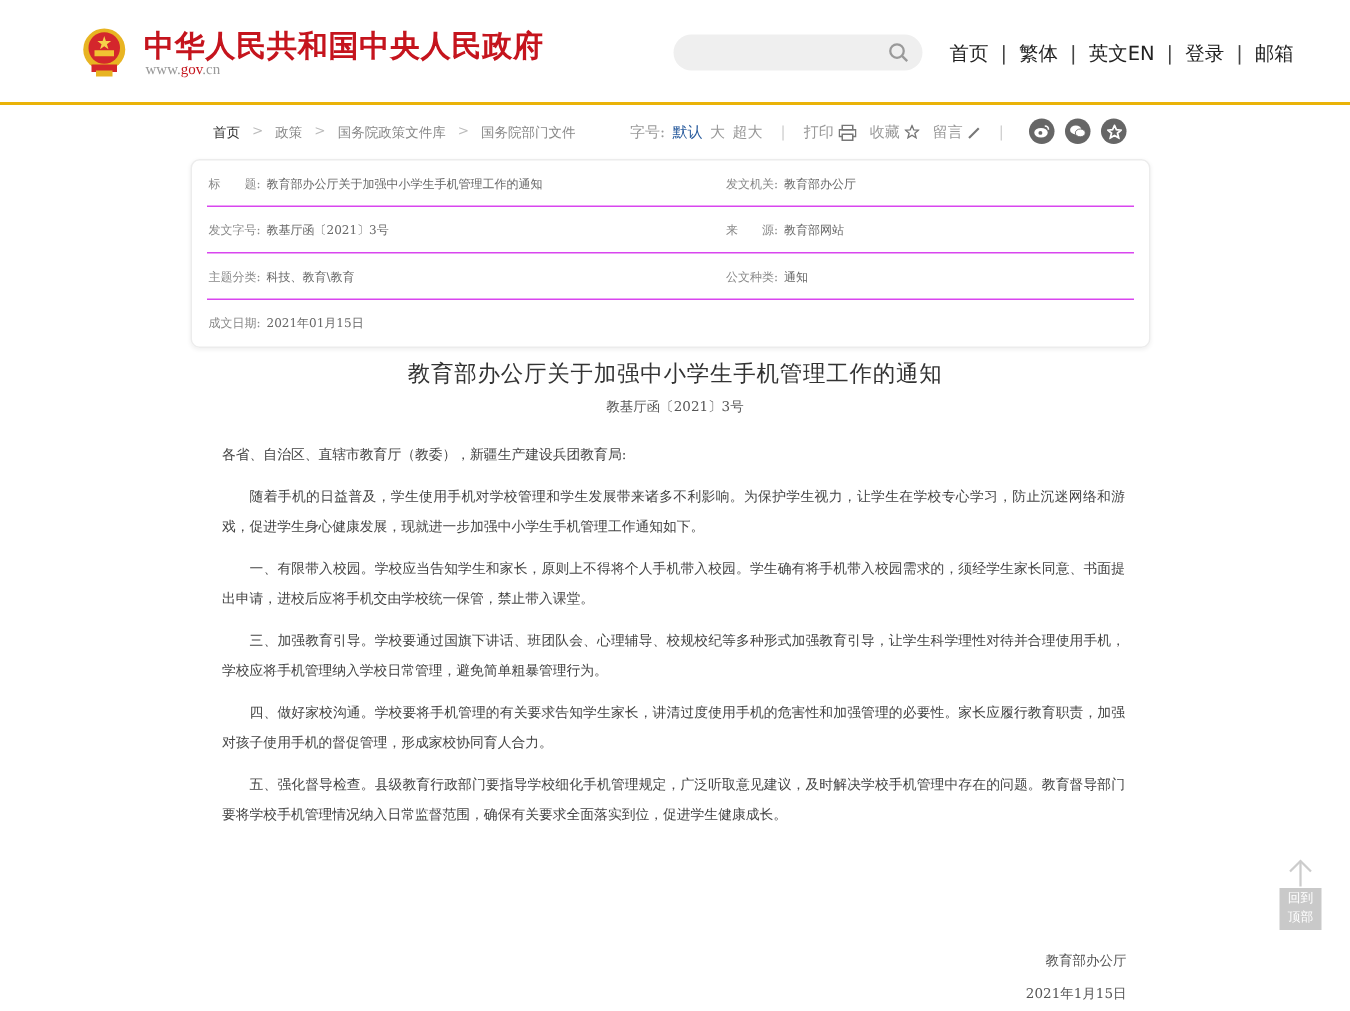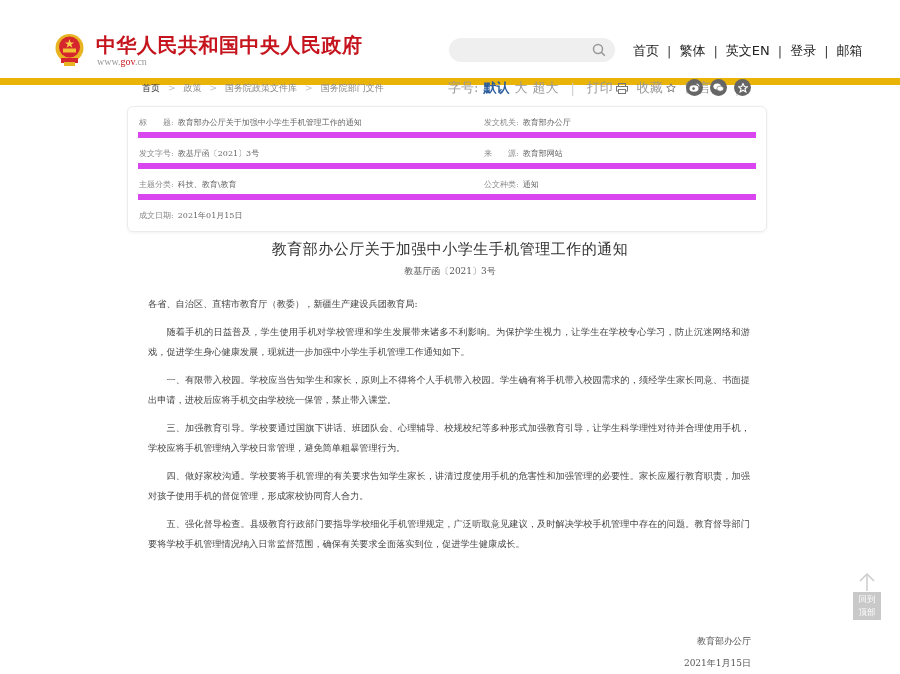--- a/index.html
+++ b/index.html
@@ -1,43 +1,43 @@
 <!DOCTYPE html>
 <html><head>
 <meta charset="utf-8">
 <style>
   * { box-sizing: border-box; margin: 0; padding: 0; }
   html, body { width: 900px; height: 674px; overflow: hidden; background: #fff; }
   body { font-family: "DejaVu Serif", "Liberation Serif", serif; color: #333; position: relative; }
 
-  .header { position: absolute; left: 0; top: 0; width: 900px; height: 70px; border-bottom: 7px solid #eab308; background: #fff; margin-top: 15px; }
+  .header { position: absolute; left: 0; top: 0; width: 900px; height: 70px; border-bottom: 2px solid #eab308; background: #fff; }
   .logo-emblem { position: absolute; left: 53px; top: 18px; width: 33px; height: 35px; }
   .site-title { position: absolute; left: 96px; top: 17px; font-family: "DejaVu Sans", sans-serif; font-weight: bold; font-size: 20px; color: #c5141d; letter-spacing: 0.5px; }
   .site-url { position: absolute; left: 97px; top: 41px; font-family: Liberation Serif, serif; font-size: 10px; color: #999; }
   .site-url b { color: #c5141d; font-weight: normal; }
 
   .search-box { position: absolute; left: 449px; top: 23px; width: 166px; height: 24px; background: #efefef; border-radius: 12px; }
   .search-icon { position: absolute; right: 9px; top: 5px; width: 14px; height: 14px; }
   .top-nav { position: absolute; left: 633px; top: 27px; font-family: "DejaVu Sans", sans-serif; font-size: 13px; color: #222; display: flex; align-items: center; }
   .top-nav a { color: #222; text-decoration: none; }
   .top-nav .sep { margin: 0 8px; color: #444; }
 
   .crumb-bar { position: absolute; left: 142px; top: 80px; width: 620px; height: 16px; font-size: 9px; color: #888; display: flex; align-items: center; }
   .crumb-bar .home { color: #333; }
   .crumb-bar .arr { margin: 0 8px; color: #bbb; }
-  .tools { position: absolute; left: 448px; top: 80px; height: 16px; font-size: 13px; color: #999; display: flex; align-items: center; }
-  .tools .active { color: #2b5d9e; font-weight: bold; }
+  .tools { position: absolute; left: 420px; top: 80px; height: 16px; font-size: 10px; color: #999; display: flex; align-items: center; }
+  .tools .active { color: #2b5d9e; font-weight: normal; }
   .tools .gap { margin-left: 5px; }
   .tools .bar { margin: 0 12px; color: #ccc; }
   .tools svg { margin-left: 3px; }
   .share { position: absolute; left: 686px; top: 79px; display: flex; gap: 7px; }
   .share-btn { width: 17px; height: 17px; border-radius: 50%; background: #666; display: flex; align-items: center; justify-content: center; }
 
   .info-card { position: absolute; left: 127px; top: 106px; width: 640px; height: 126px; border: 1px solid #ececec; border-radius: 6px; box-shadow: 0 1px 3px rgba(0,0,0,0.06); }
-  .info-row { position: absolute; left: 10px; right: 10px; height: 31px; border-bottom: 6px solid #d946ef; font-size: 8px; color: #777; }
+  .info-row { position: absolute; left: 10px; right: 10px; height: 31px; border-bottom: 1px solid #d946ef; font-size: 8px; color: #777; }
   .info-row.last { border-bottom: none; text-align: center; }
   .info-cell { position: absolute; top: 10px; white-space: nowrap; }
   .info-cell .k { color: #888; }
   .info-cell .v { color: #666; margin-left: 4px; }
 
   .doc-title { position: absolute; left: 0; width: 900px; top: 240px; text-align: center; font-size: 15px; color: #333; letter-spacing: 0.5px; }
   .doc-no { position: absolute; left: 0; width: 900px; top: 265px; text-align: center; font-size: 9px; color: #555; }
 
   .body-text { position: absolute; left: 148px; width: 602px; top: 294px; font-size: 9.2px; color: #444; line-height: 20.5px; }
   .body-text p { margin-bottom: 7px; text-align: justify; }

